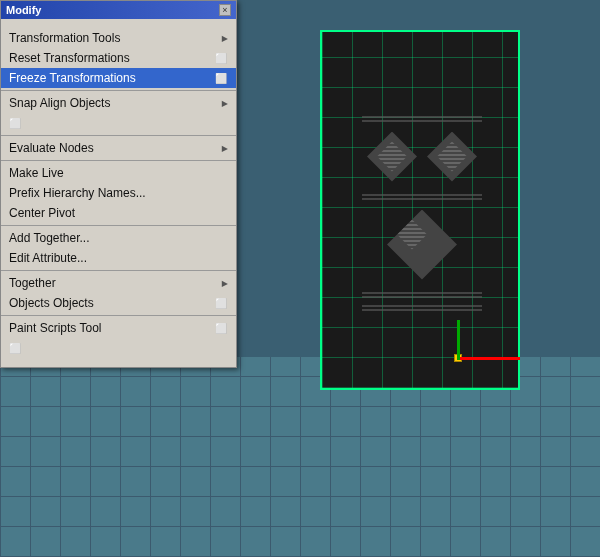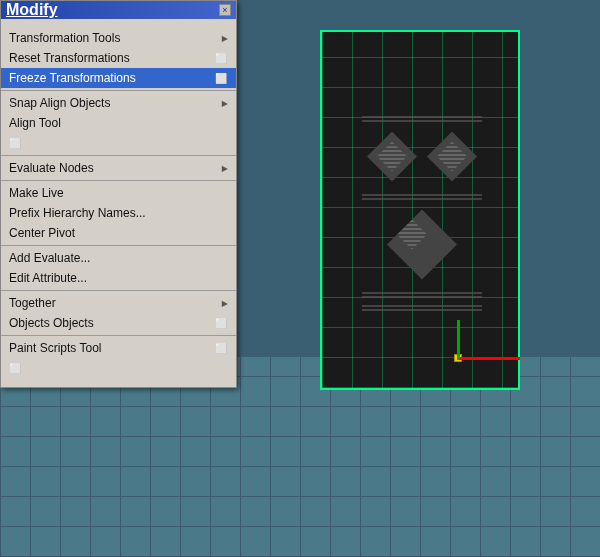--- a/index.html
+++ b/index.html
@@ -162,23 +162,22 @@
       background: linear-gradient(to right, #2244aa, #4466cc);
       color: white;
       padding: 2px 5px;
       display: flex;
       justify-content: space-between;
       align-items: center;
       height: 18px;
     }
 
     .menu-titlebar-title {
-      font-size: 16px;
+      font-size: 11px;
       font-weight: bold;
-      text-decoration: underline;
     }
 
     .menu-titlebar-close {
       width: 12px;
       height: 12px;
       background: #c0c0c0;
       border: 1px solid #888;
       display: flex;
       align-items: center;
       justify-content: center;
@@ -280,43 +279,40 @@
       <div class="menu-item highlighted">
         <span class="menu-item-label">Freeze Transformations</span>
         <span class="menu-icon">⬜</span>
       </div>
       <div class="menu-separator"></div>
       <div class="menu-item">
         <span class="menu-item-label">Snap Align Objects</span>
         <span class="menu-arrow">▶</span>
       </div>
       <div class="menu-item">
-        <span class="menu-item-label">Align Tool</span>
-      </div>
-      <div class="menu-item">
         <span class="menu-icon">⬜</span>
       </div>
       <div class="menu-separator"></div>
       <div class="menu-item">
         <span class="menu-item-label">Evaluate Nodes</span>
         <span class="menu-arrow">▶</span>
       </div>
       <div class="menu-separator"></div>
       <div class="menu-item">
         <span class="menu-item-label">Make Live</span>
       </div>
       <div class="menu-item">
         <span class="menu-item-label">Prefix Hierarchy Names...</span>
       </div>
       <div class="menu-item">
         <span class="menu-item-label">Center Pivot</span>
       </div>
       <div class="menu-separator"></div>
       <div class="menu-item">
-        <span class="menu-item-label">Add Evaluate...</span>
+        <span class="menu-item-label">Add Together...</span>
       </div>
       <div class="menu-item">
         <span class="menu-item-label">Edit Attribute...</span>
       </div>
       <div class="menu-separator"></div>
       <div class="menu-item">
         <span class="menu-item-label">Together</span>
         <span class="menu-arrow">▶</span>
       </div>
       <div class="menu-item">

